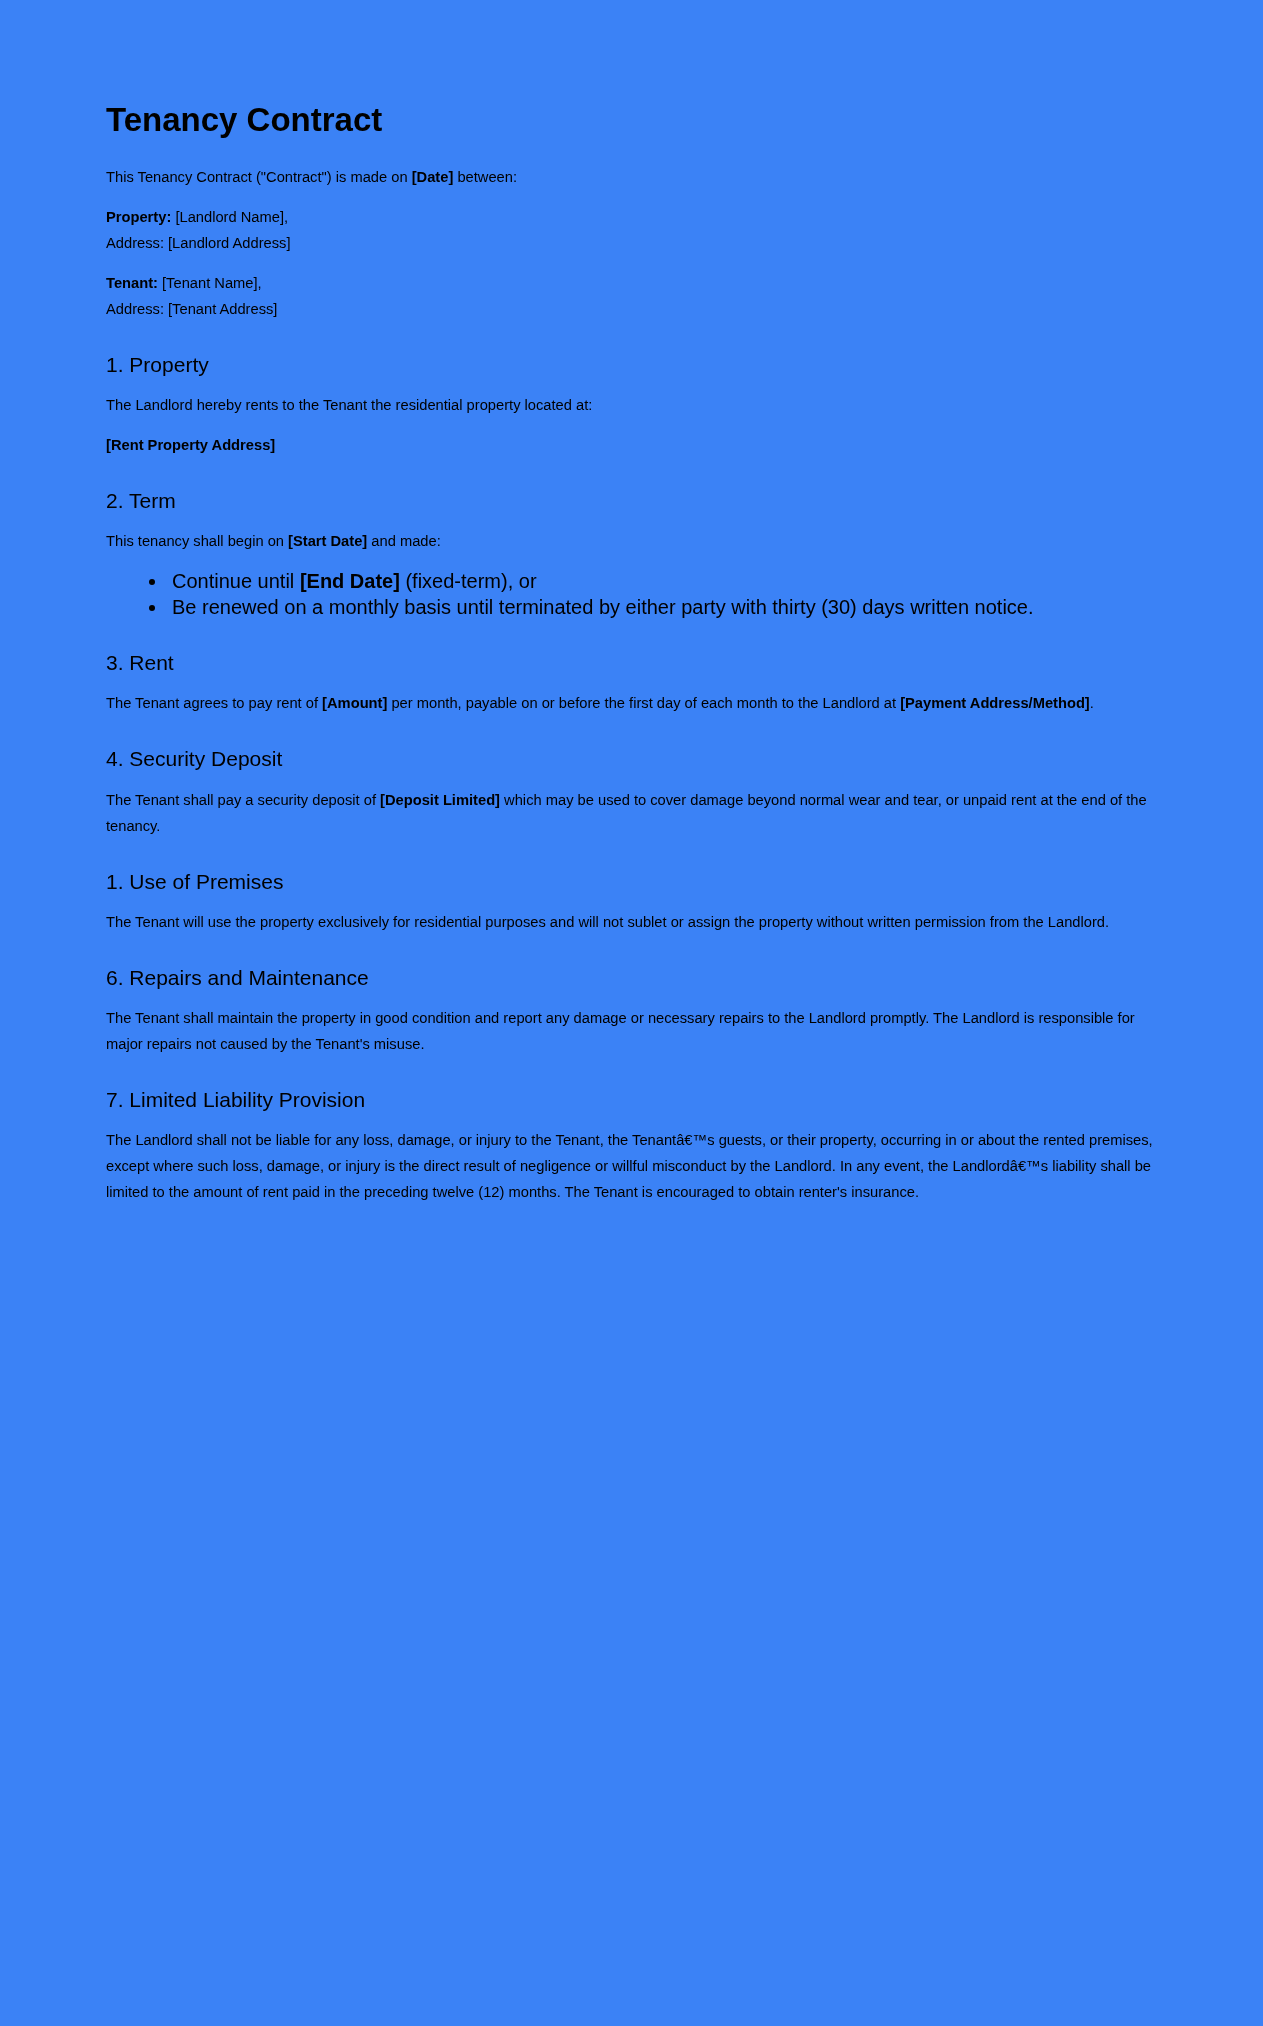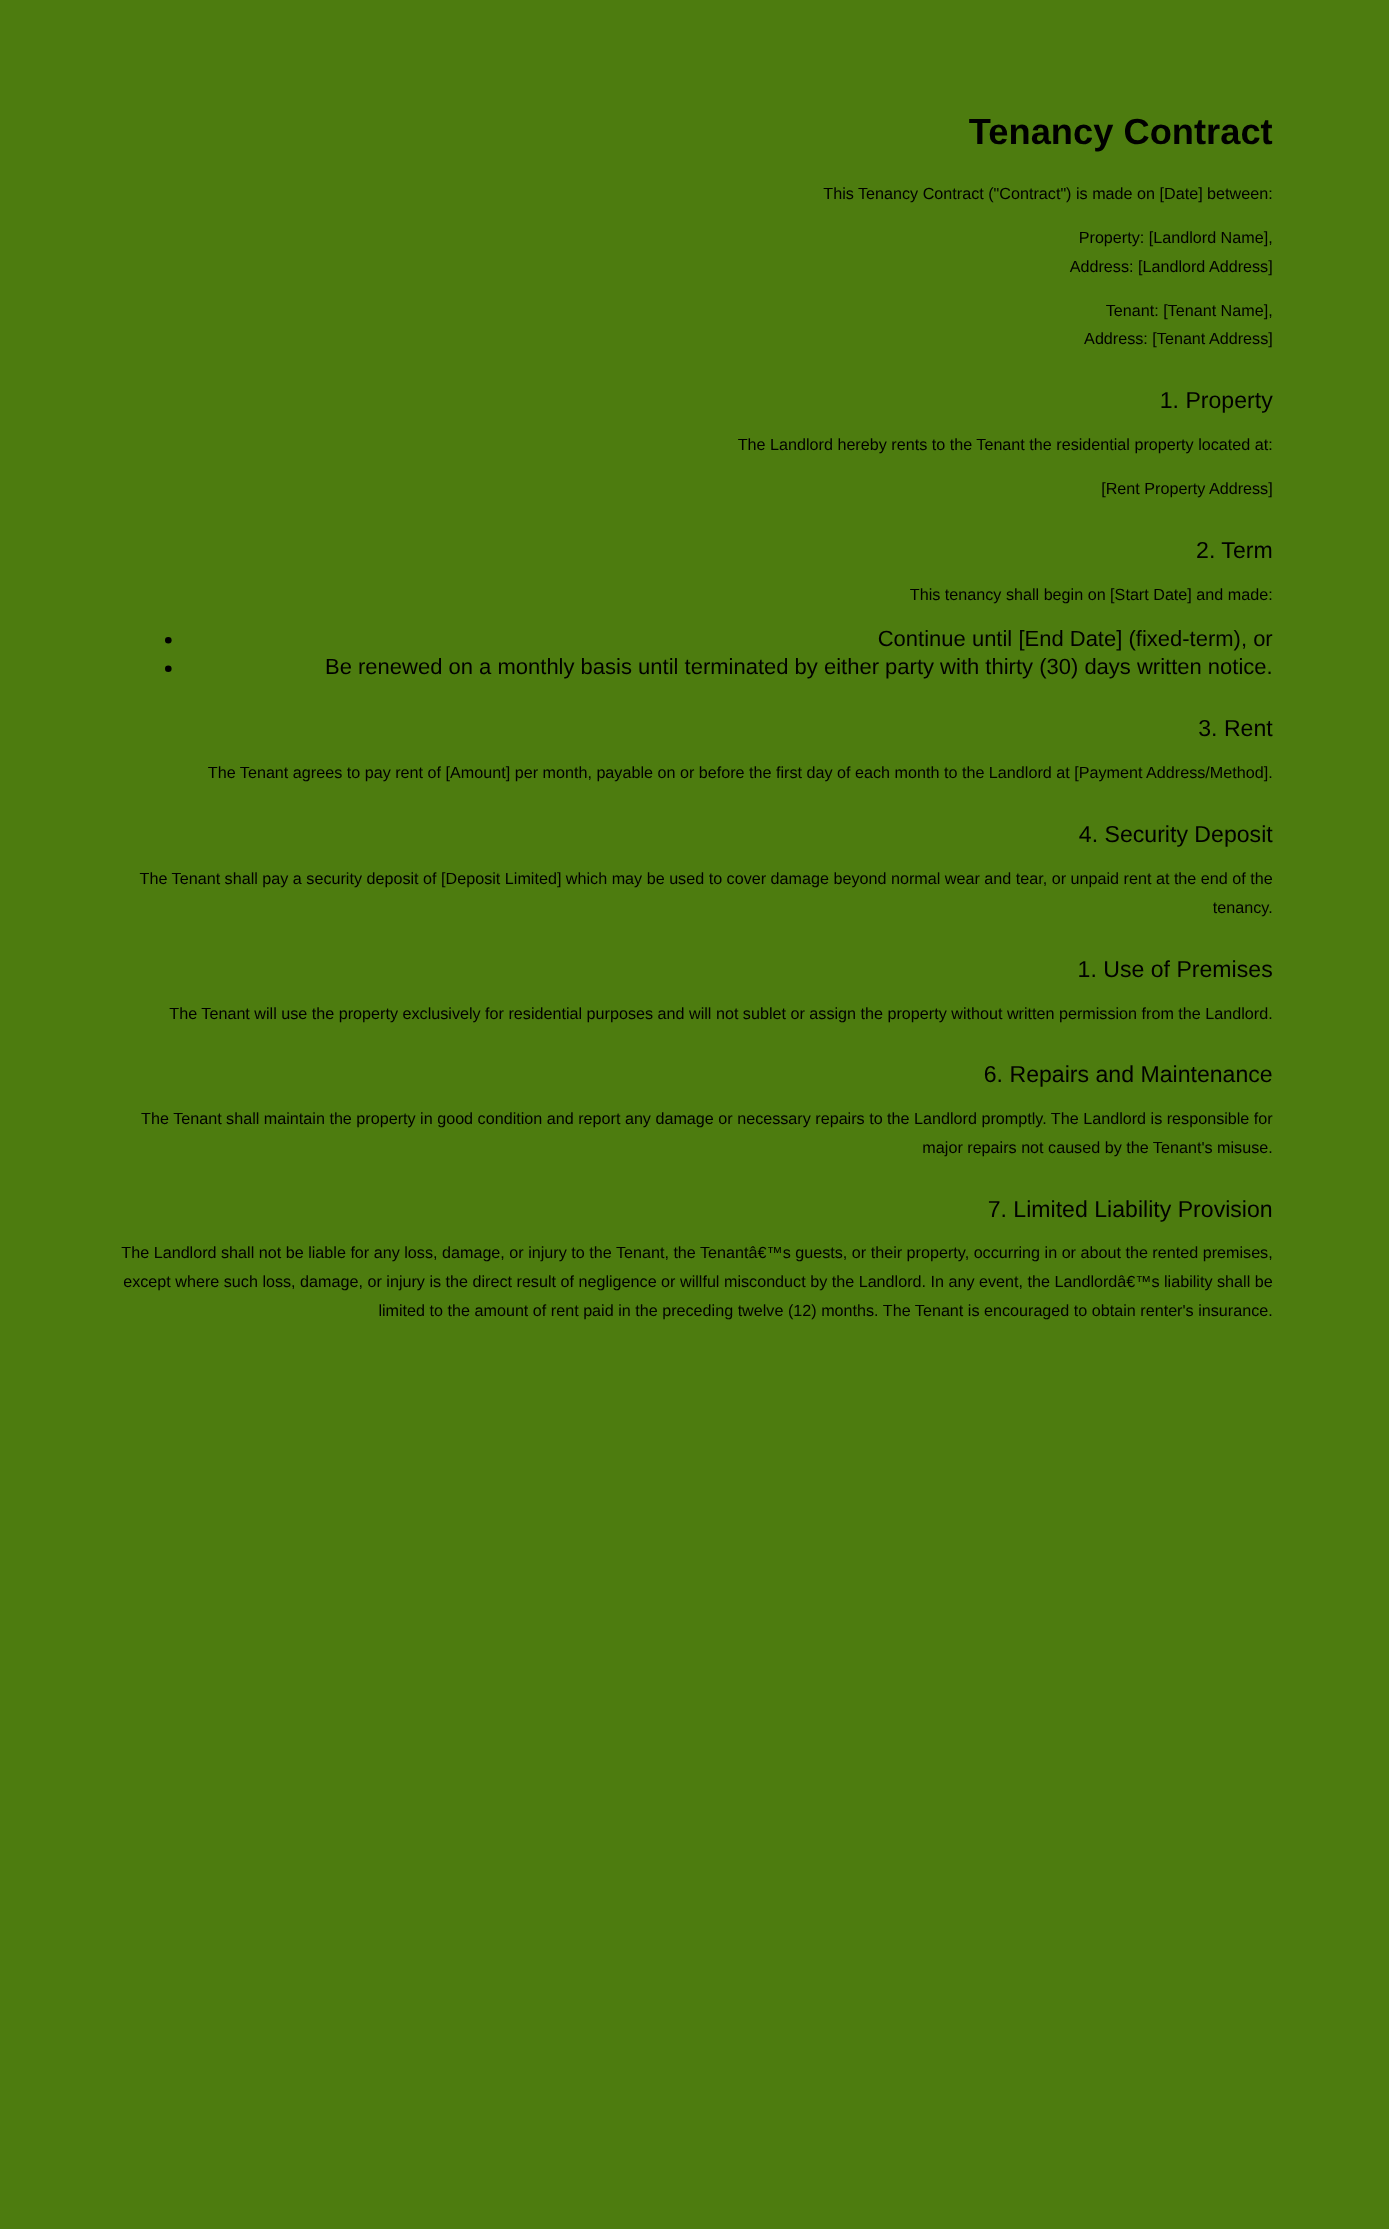--- a/index.html
+++ b/index.html
@@ -30,26 +30,26 @@
     line-height: 26px;
     margin: 14px 0;
   }
   ul.doc-list {
     font-size: 20px;
     line-height: 26px;
     margin: 14px 0;
     padding-left: 62px;
   }
   ul.doc-list li { padding-left: 4px; margin: 0; }
-  strong { font-weight: 400; margin-top: 33px; }
+  strong { font-weight: 700; margin-top: 33px; }
 </style>
 </head>
 <body>
 
-<div class="page" style="background: #4d7c0f; color: rgb(0, 0, 0); text-align: right;">
+<div class="page" style="background: #3b82f6; color: rgb(0, 0, 0);">
   <h1 class="doc-title">Tenancy Contract</h1>
 
   <p class="doc-paragraph"><span>This Tenancy Contract ("Contract") is made on </span><strong>[Date]</strong><span> between:</span></p>
 
   <p class="doc-paragraph"><strong>Property:</strong><span> [Landlord Name],</span><br><span>Address: [Landlord Address]</span></p>
 
   <p class="doc-paragraph"><strong>Tenant:</strong><span> [Tenant Name],</span><br><span>Address: [Tenant Address]</span></p>
 
   <div id="sections">
   <section>

